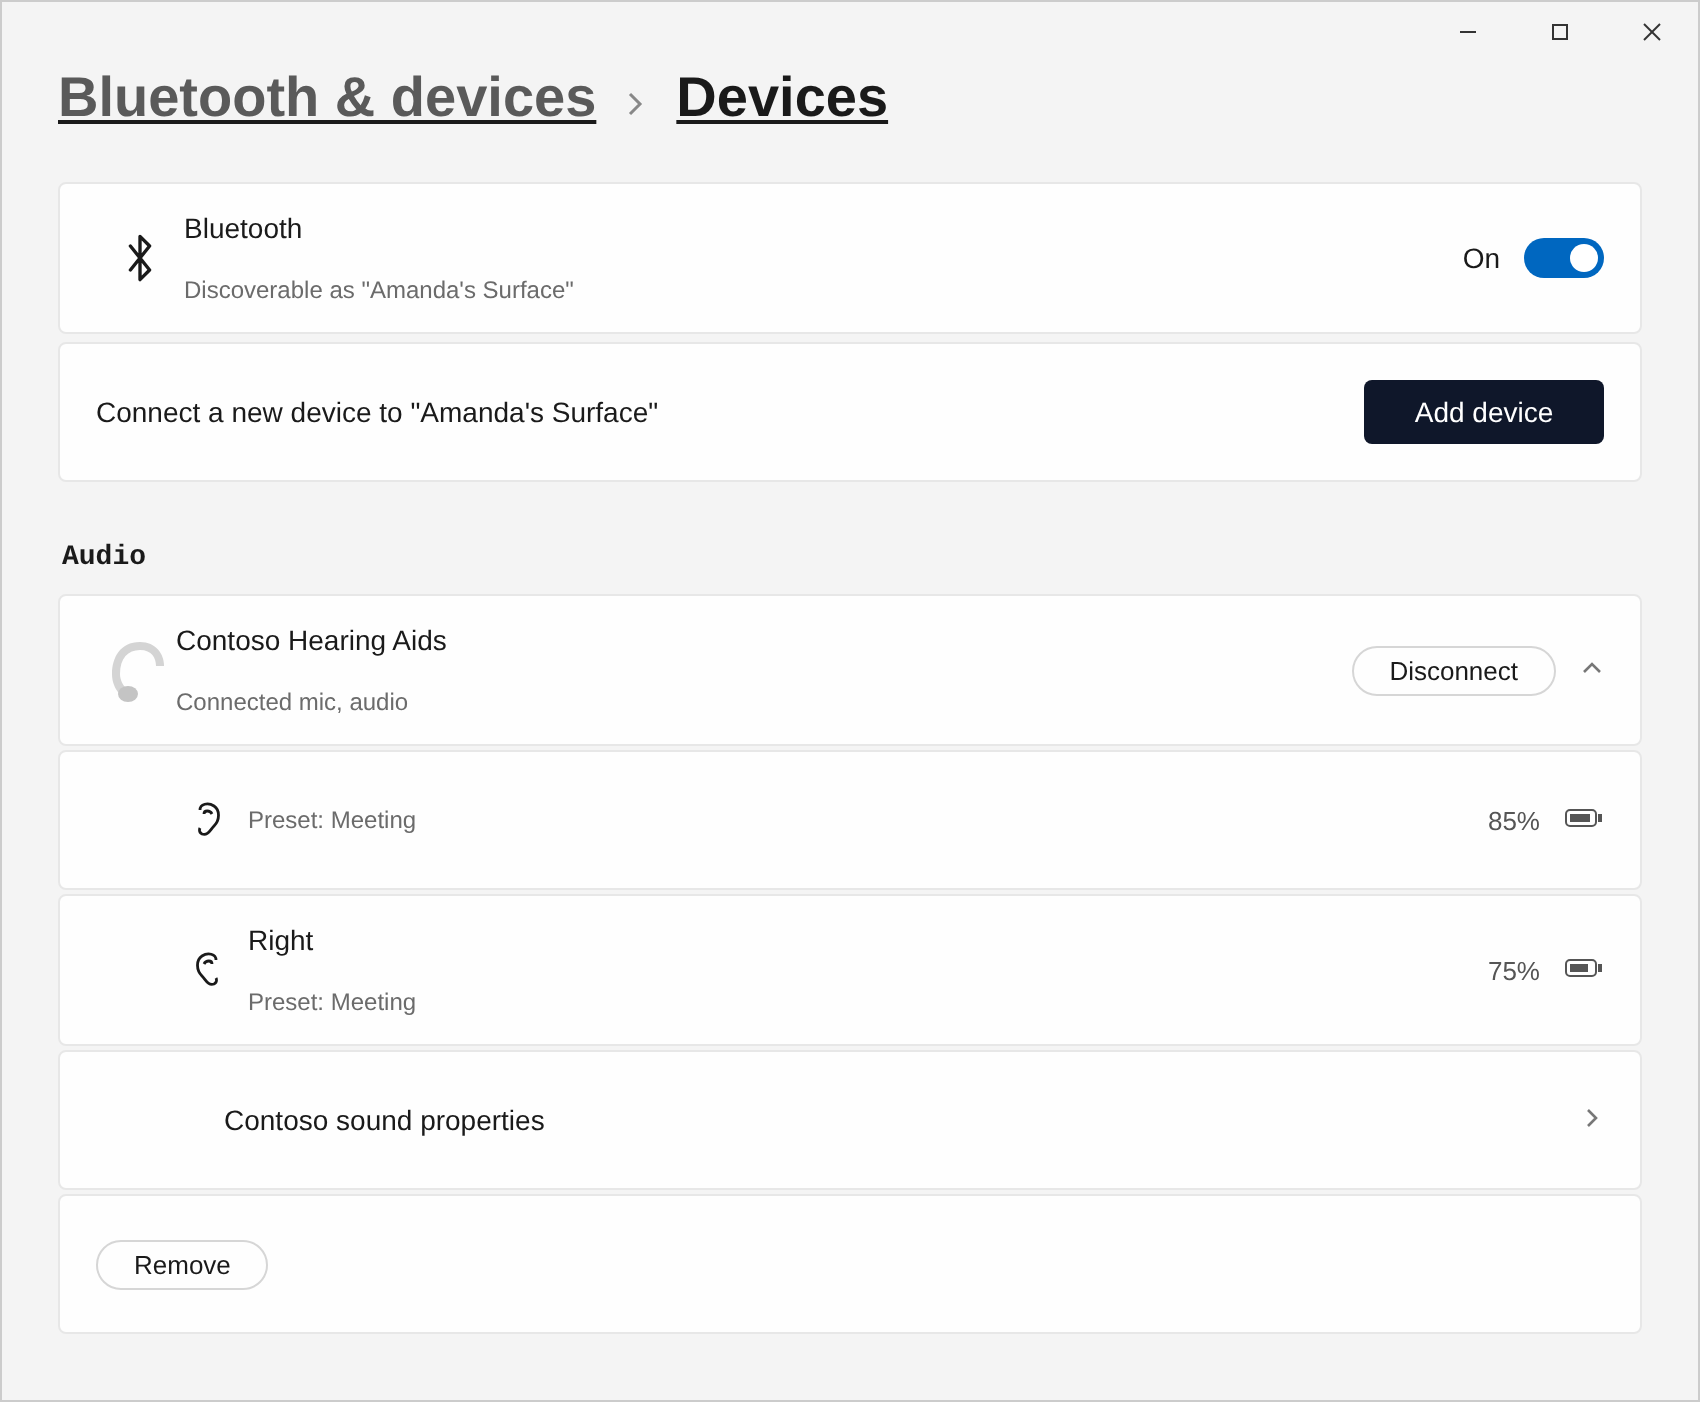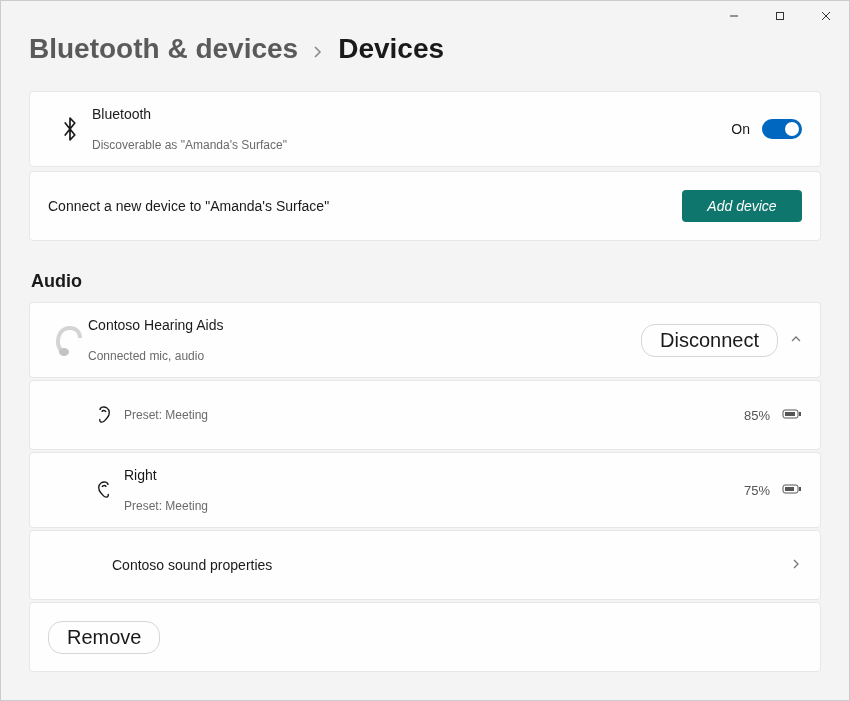--- a/index.html
+++ b/index.html
@@ -33,20 +33,21 @@
       cursor: pointer;
     }
     .content {
       padding: 32px 28px 20px 28px;
     }
     .breadcrumb {
       display: flex;
       align-items: baseline;
       gap: 14px;
       margin-bottom: 26px;
+      text-decoration: underline;
     }
     .breadcrumb .crumb-parent {
       font-size: 28px;
       font-weight: 600;
       color: #5a5a5a;
     }
     .breadcrumb .chevron {
       font-size: 18px;
       color: #888;
     }
@@ -99,44 +100,44 @@
       content: "";
       position: absolute;
       right: 3px;
       top: 3px;
       width: 14px;
       height: 14px;
       background: #fff;
       border-radius: 50%;
     }
     .btn-primary {
-      background: #0f766e;
+      background: #0f172a;
       color: #fff;
       border: none;
       border-radius: 4px;
       padding: 8px 22px;
       font-size: 14px;
       cursor: pointer;
       min-width: 120px;
-      font-style: italic;
     }
     .btn-secondary {
       background: #fefefe;
       color: #1a1a1a;
       border: 1px solid #d6d6d6;
       border-radius: 14px;
       padding: 4px 18px;
-      font-size: 20px;
+      font-size: 13px;
       cursor: pointer;
     }
     .section-header {
-      font-size: 18px;
+      font-size: 14px;
       font-weight: 600;
       color: #1a1a1a;
       margin: 30px 0 10px 2px;
+      font-family: Liberation Mono, monospace;
     }
     .device-group .card {
       margin-bottom: 2px;
     }
     .chevron-icon {
       color: #777;
       font-size: 12px;
     }
     .battery-txt {
       font-size: 13px;

